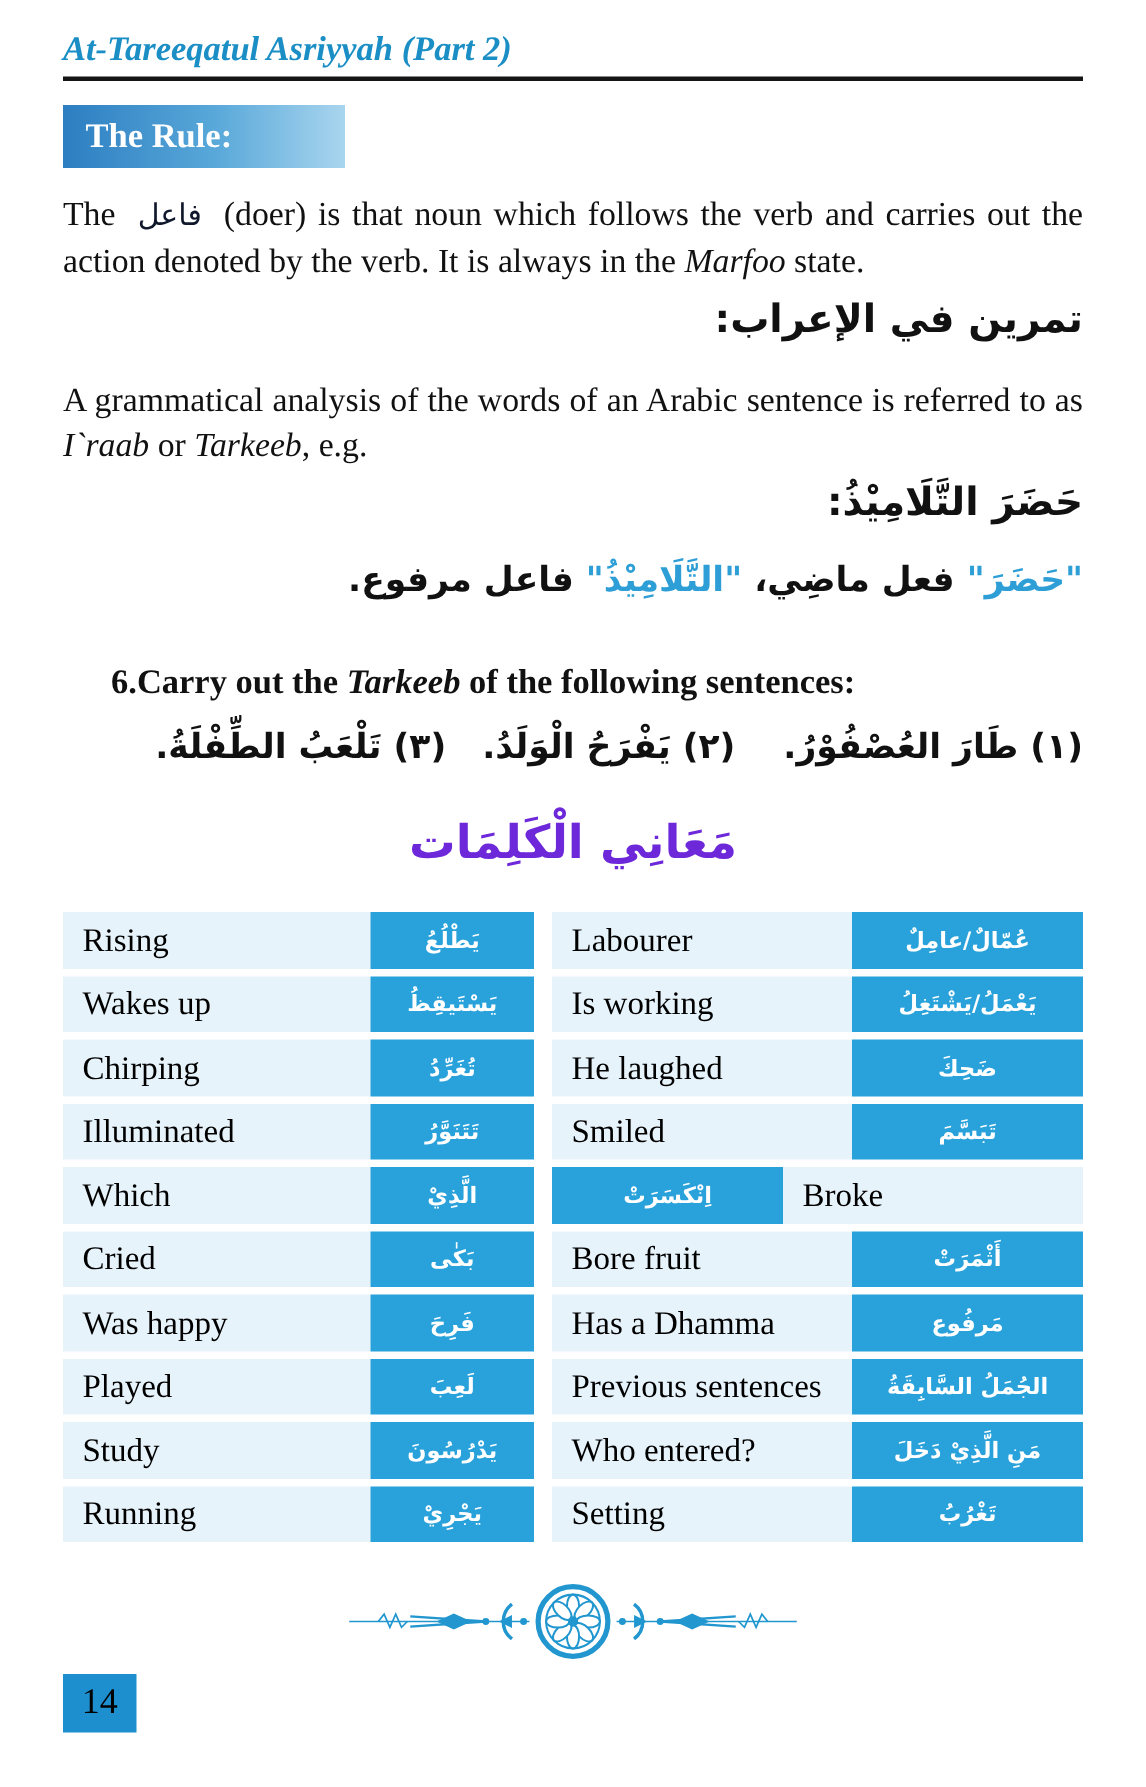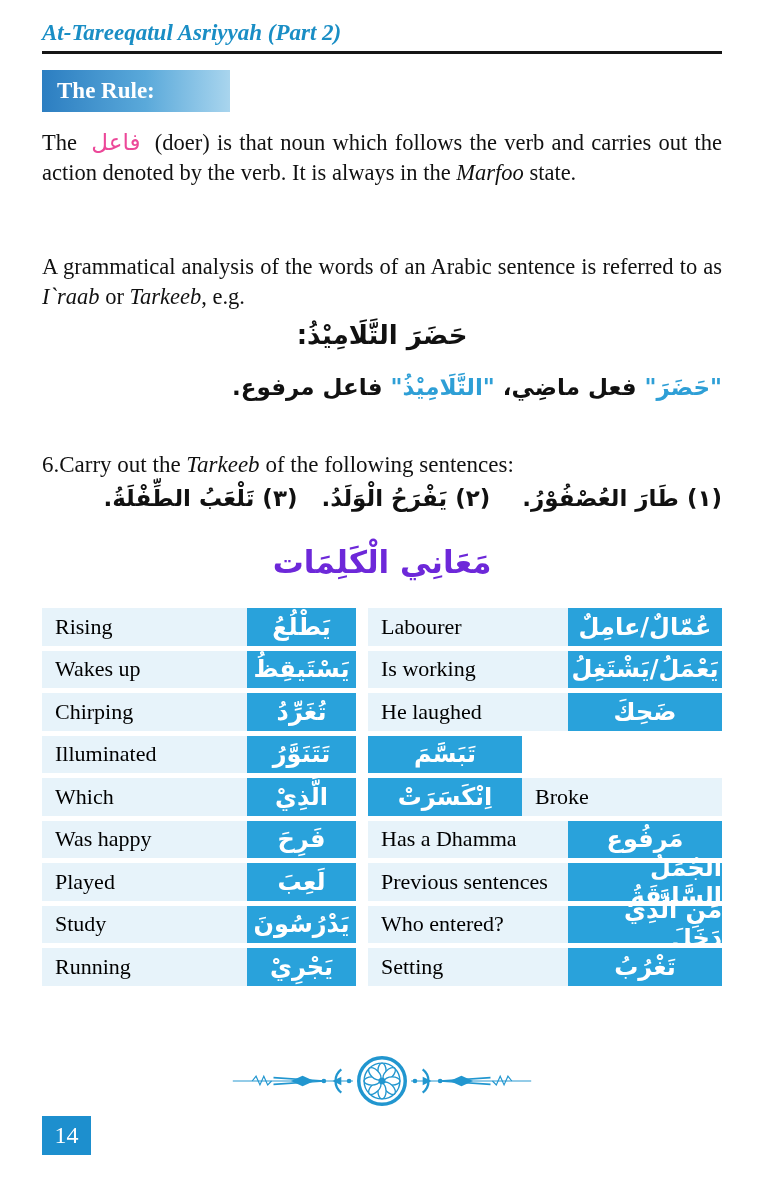--- a/index.html
+++ b/index.html
@@ -12,62 +12,63 @@
   .header-rule{top:51px;height:3px;background:#151515;}
 
   
   .rule-box{top:70px;width:188px;height:42px;line-height:42px;padding-left:15px;
             box-sizing:border-box;color:#fff;font-size:23px;font-weight:bold;
             background:linear-gradient(to right,#2c7ec1,#5aa9da 55%,#a9d5ee);}
 
   .body-text{top:0;margin:0;font-size:22.5px;line-height:29.5px;text-align:justify;}
   .para1{top:128px;}
   .para2{top:252px;}
-  .ar-inline{font-family:"DejaVu Sans",sans-serif;color:#ec4899;font-size:23px;padding:0 7px;}
+  .ar-inline{font-family:"DejaVu Sans",sans-serif;color:#0f172a;font-size:20px;padding:0 7px;}
   .it{font-style:italic;}
 
   .arabic{font-family:"DejaVu Sans",sans-serif;direction:rtl;}
   .arabic-h1{top:198px;font-size:26px;font-weight:bold;text-align:right;}
-  .example-title{top:320px;font-size:26px;font-weight:bold;text-align:center;}
+  .example-title{top:320px;font-size:26px;font-weight:bold;text-align:right;}
   .analysis{top:374px;font-size:23px;font-weight:600;text-align:right;}
   .analysis .q{color:#2e9fd6;}
 
-  .ex-heading{top:452px;font-size:23px;font-weight:normal;}
+  .ex-heading{top:442px;font-size:23px;font-weight:bold;margin-left:32px;}
   .ex-sentences{top:485px;font-size:23px;font-weight:600;text-align:right;}
   .vocab-heading{top:544px;font-size:31px;font-weight:bold;color:#6d28d9;text-align:center;}
 
   
   .vocab-table{top:608px;display:flex;flex-direction:column;row-gap:5px;}
   .vrow{display:flex;height:37.5px;}
   .cell{box-sizing:border-box;display:flex;align-items:center;}
   .cell.en{background:#e7f3fa;color:#000;font-size:22px;padding-left:13px;}
   .cell.ar{background:#29a2db;color:#fff;font-family:"DejaVu Sans",sans-serif;
-           font-size:24px;font-weight:bold;justify-content:center;direction:rtl;}
+           font-size:15px;font-weight:bold;justify-content:center;direction:rtl;}
   .w-enl{width:205px;} .w-arl{width:109px;} .w-gap{width:12px;background:#fff;}
   .w-enr{width:200px;} .w-arr{width:154px;}
 
   
   .divider-wrap{top:1050px;text-align:center;}
-  .page-box{top:1116px;width:49px;height:39px;background:#1d8fce;color:#ffffff;
+  .page-box{top:1116px;width:49px;height:39px;background:#1d8fce;color:#000000;
             font-size:24px;display:flex;align-items:center;justify-content:center;}
 </style>
 </head>
 <body>
 
 <div class="page">
 
   <div class="abs title">At-Tareeqatul Asriyyah (Part 2)</div>
   <div class="abs header-rule"></div>
 
   <div class="abs rule-box">
     <span>The Rule:</span>
   </div>
 
   <p class="abs body-text para1"><span>The </span><span class="ar-inline" dir="rtl">فاعل</span><span> (doer) is that noun which follows the verb and carries out the action denoted by the verb. It is always in the </span><span class="it">Marfoo</span><span> state.</span></p>
 
+  <div class="abs arabic arabic-h1" dir="rtl">تمرين في الإعراب:</div>
 
   <p class="abs body-text para2"><span>A grammatical analysis of the words of an Arabic sentence is referred to as </span><span class="it">I`raab</span><span> or </span><span class="it">Tarkeeb</span><span>, e.g.</span></p>
 
   <div class="abs arabic example-title" dir="rtl">حَضَرَ التَّلَامِيْذُ:</div>
 
   <div class="abs arabic analysis" dir="rtl"><span class="q">"حَضَرَ"</span><span> فعل ماضِي، </span><span class="q">"التَّلَامِيْذُ"</span><span> فاعل مرفوع.</span></div>
 
   <div class="abs ex-heading"><span>6.Carry out the </span><span class="it">Tarkeeb</span><span> of the following sentences:</span></div>
 
   <div class="abs arabic ex-sentences" dir="rtl">(١) طَارَ العُصْفُوْرُ.&nbsp;&nbsp;&nbsp; (٢) يَفْرَحُ الْوَلَدُ.&nbsp;&nbsp; (٣) تَلْعَبُ الطِّفْلَةُ.</div>
@@ -96,31 +97,39 @@
       <div class="cell ar w-arl">تُغَرِّدُ</div>
       <div class="w-gap"></div>
       <div class="cell en w-enr">He laughed</div>
       <div class="cell ar w-arr">ضَحِكَ</div>
     </div>
 
     <div class="vrow">
       <div class="cell en w-enl">Illuminated</div>
       <div class="cell ar w-arl">تَتَنَوَّرُ</div>
       <div class="w-gap"></div>
+      <div class="cell en w-enr">Smiled</div>
       <div class="cell ar w-arr">تَبَسَّمَ</div>
     </div>
 
     <div class="vrow">
       <div class="cell en w-enl">Which</div>
       <div class="cell ar w-arl">الَّذِيْ</div>
       <div class="w-gap"></div>
       <div class="cell ar w-arr">اِنْكَسَرَتْ</div>
       <div class="cell en w-enr">Broke</div>
     </div>
 
+    <div class="vrow">
+      <div class="cell en w-enl">Cried</div>
+      <div class="cell ar w-arl">بَكٰى</div>
+      <div class="w-gap"></div>
+      <div class="cell en w-enr">Bore fruit</div>
+      <div class="cell ar w-arr">أَثْمَرَتْ</div>
+    </div>
 
     <div class="vrow">
       <div class="cell en w-enl">Was happy</div>
       <div class="cell ar w-arl">فَرِحَ</div>
       <div class="w-gap"></div>
       <div class="cell en w-enr">Has a Dhamma</div>
       <div class="cell ar w-arr">مَرفُوع</div>
     </div>
 
     <div class="vrow">

